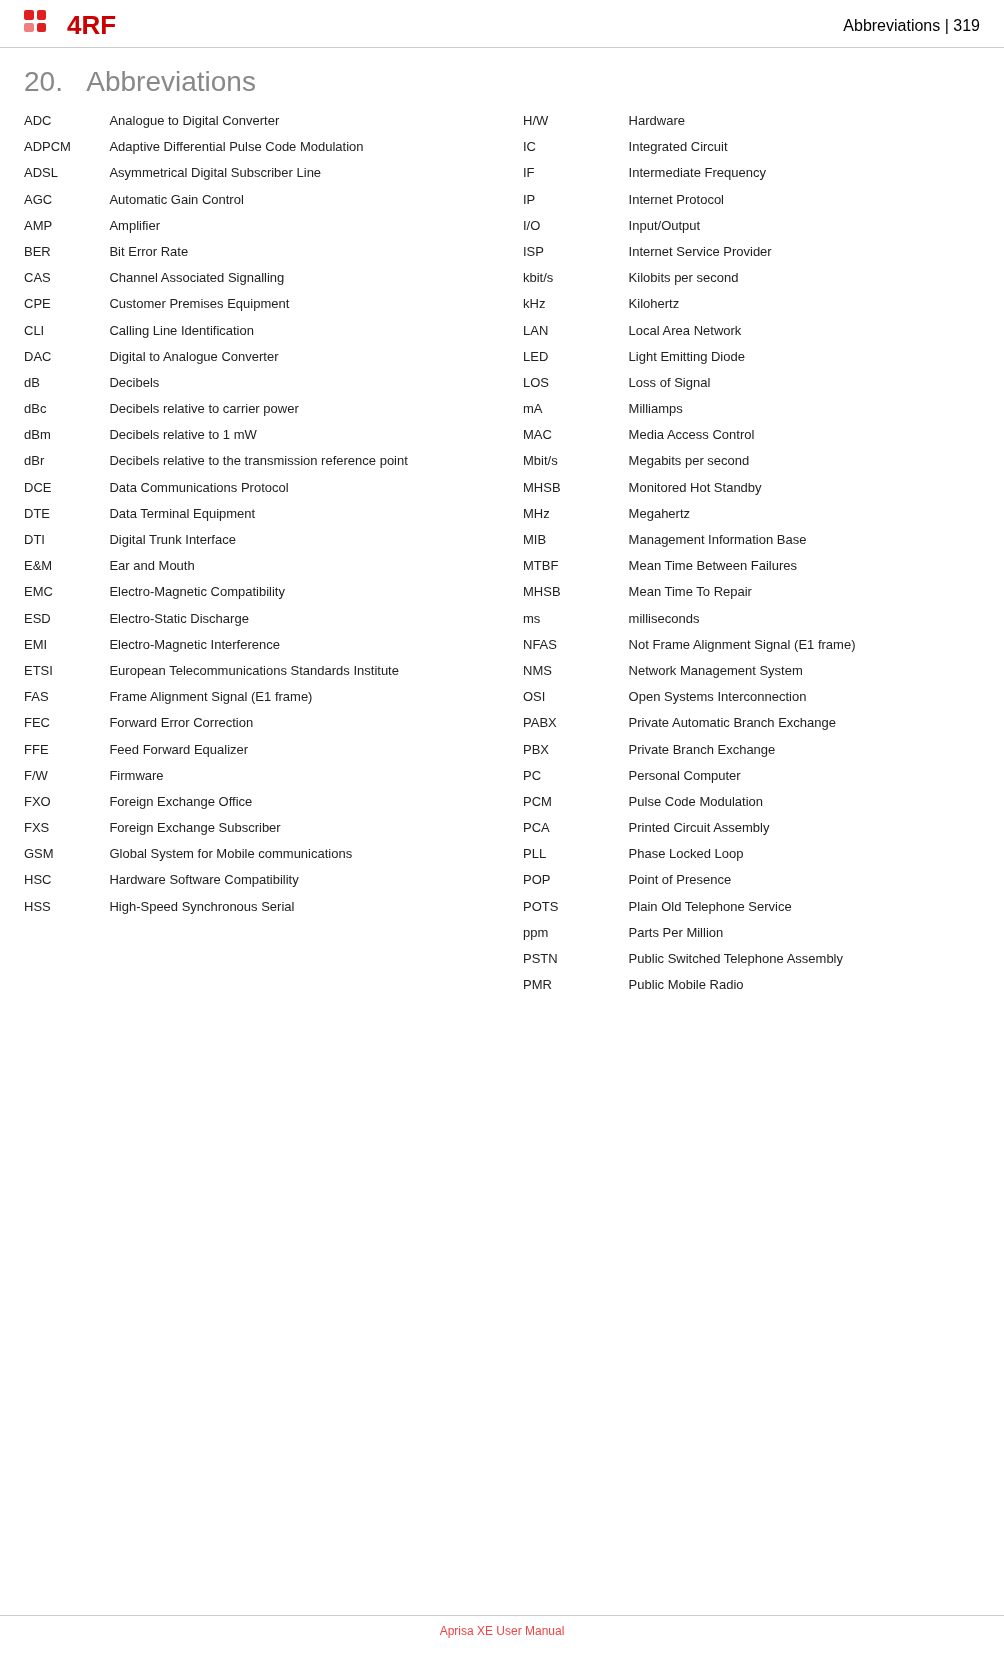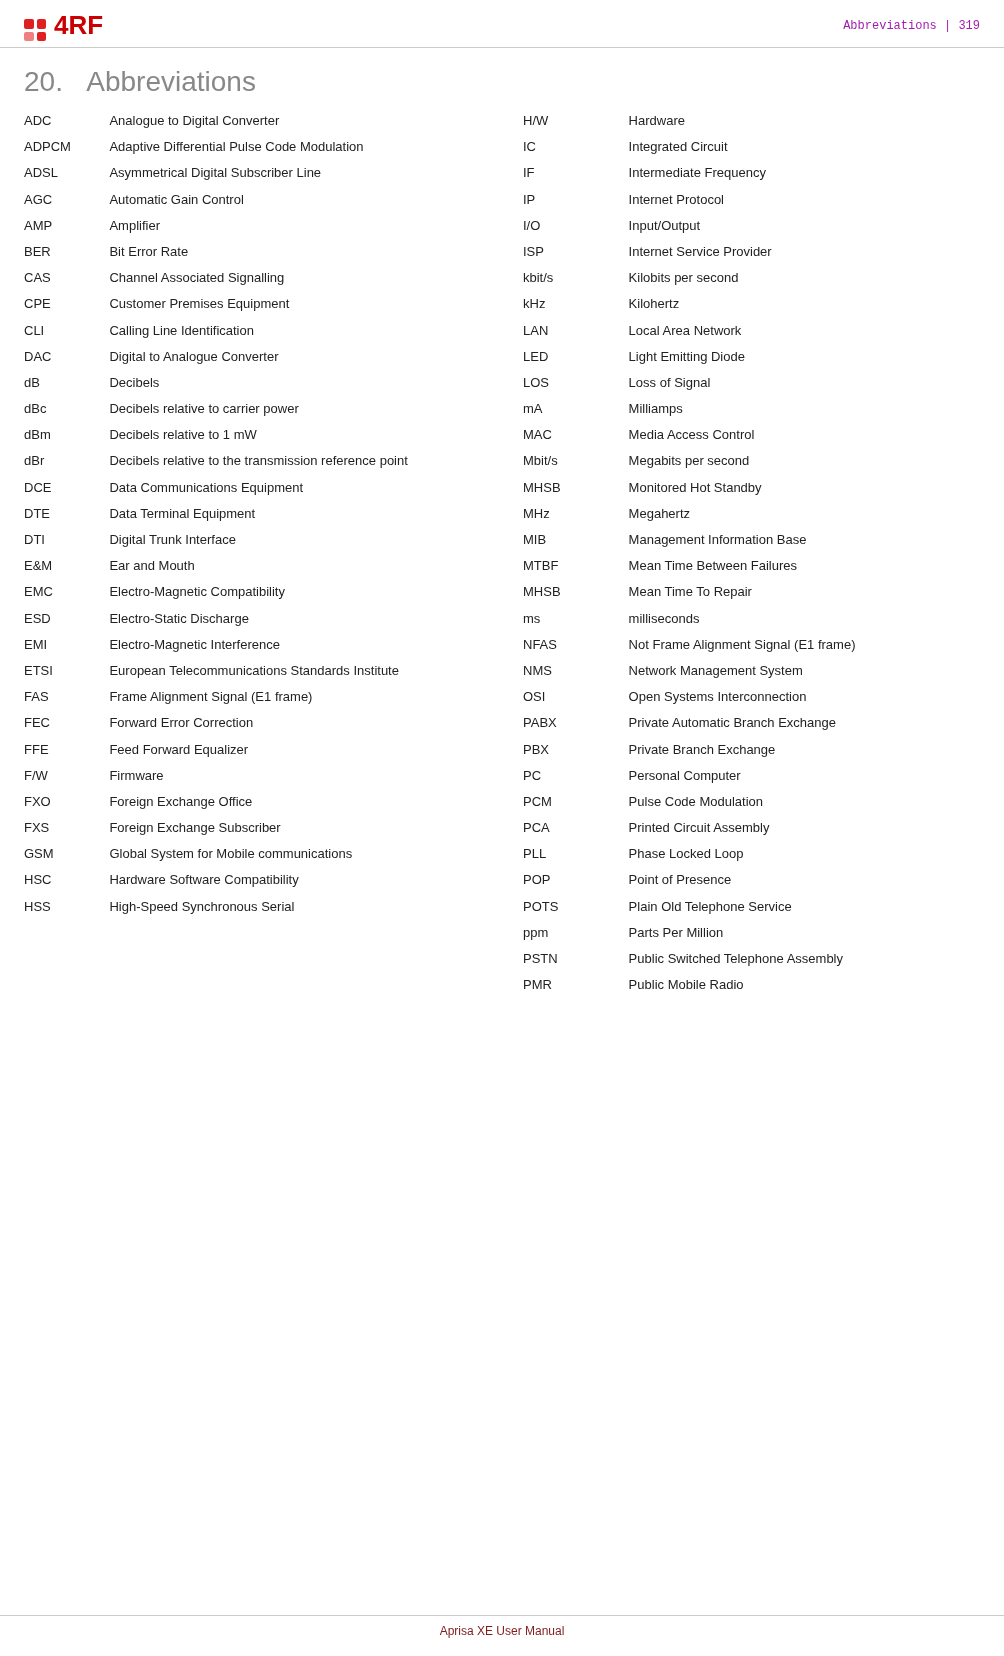--- a/index.html
+++ b/index.html
@@ -14,44 +14,43 @@
     }
     .header {
       display: flex;
       justify-content: space-between;
       align-items: center;
       padding: 10px 24px 6px 24px;
       border-bottom: 1px solid #ccc;
     }
     .logo-area {
       display: flex;
-      align-items: flex-end;
-      gap: 8px;
+      align-items: flex-start;
+      gap: 21px;
     }
     .logo-squares {
       display: grid;
       grid-template-columns: 1fr 1fr;
       gap: 3px;
       width: 22px;
       height: 22px;
     }
     .logo-sq {
       border-radius: 2px;
     }
     .logo-sq.red { background: #e02020; }
     .logo-sq.pink { background: #f08080; }
     .logo-text {
       font-size: 26px;
       font-weight: bold;
       color: #cc0000;
     }
     .header-right {
-      font-size: 12px;
-      color: #a21caf;
-      font-family: Liberation Mono, monospace;
+      font-size: 16px;
+      color: #000000;
     }
     .page-title {
       font-size: 28px;
       font-weight: bold;
       color: #222;
       padding: 18px 24px 10px 24px;
     }
     .page-title span {
       color: #888;
       font-weight: normal;
@@ -83,21 +82,21 @@
     }
     .abbr-table td:last-child {
       color: #222;
     }
     .footer {
       position: absolute;
       bottom: 18px;
       width: 100%;
       text-align: center;
       font-size: 12px;
-      color: #7f1d1d;
+      color: #ef4444;
       border-top: 1px solid #ccc;
       padding-top: 8px;
     }
   </style>
 </head>
 <body>
 
 <div class="header">
   <div class="logo-area">
     <div class="logo-squares">
@@ -173,21 +172,21 @@
           <tr>
             <td>dBm</td>
             <td>Decibels relative to 1 mW</td>
           </tr>
           <tr>
             <td>dBr</td>
             <td>Decibels relative to the transmission reference point</td>
           </tr>
           <tr>
             <td>DCE</td>
-            <td>Data Communications Equipment</td>
+            <td>Data Communications Protocol</td>
           </tr>
           <tr>
             <td>DTE</td>
             <td>Data Terminal Equipment</td>
           </tr>
           <tr>
             <td>DTI</td>
             <td>Digital Trunk Interface</td>
           </tr>
           <tr>

